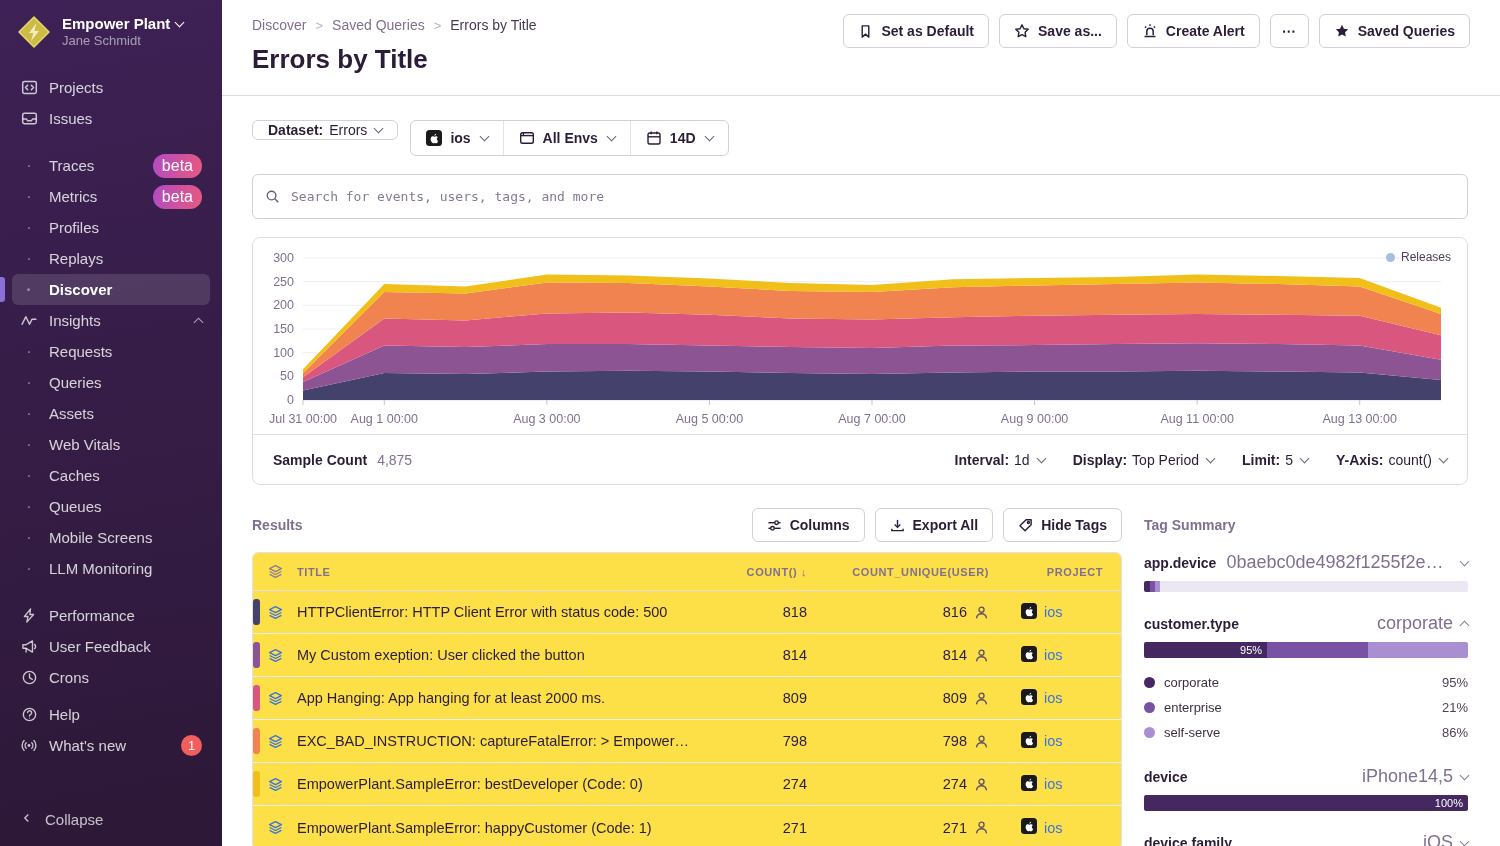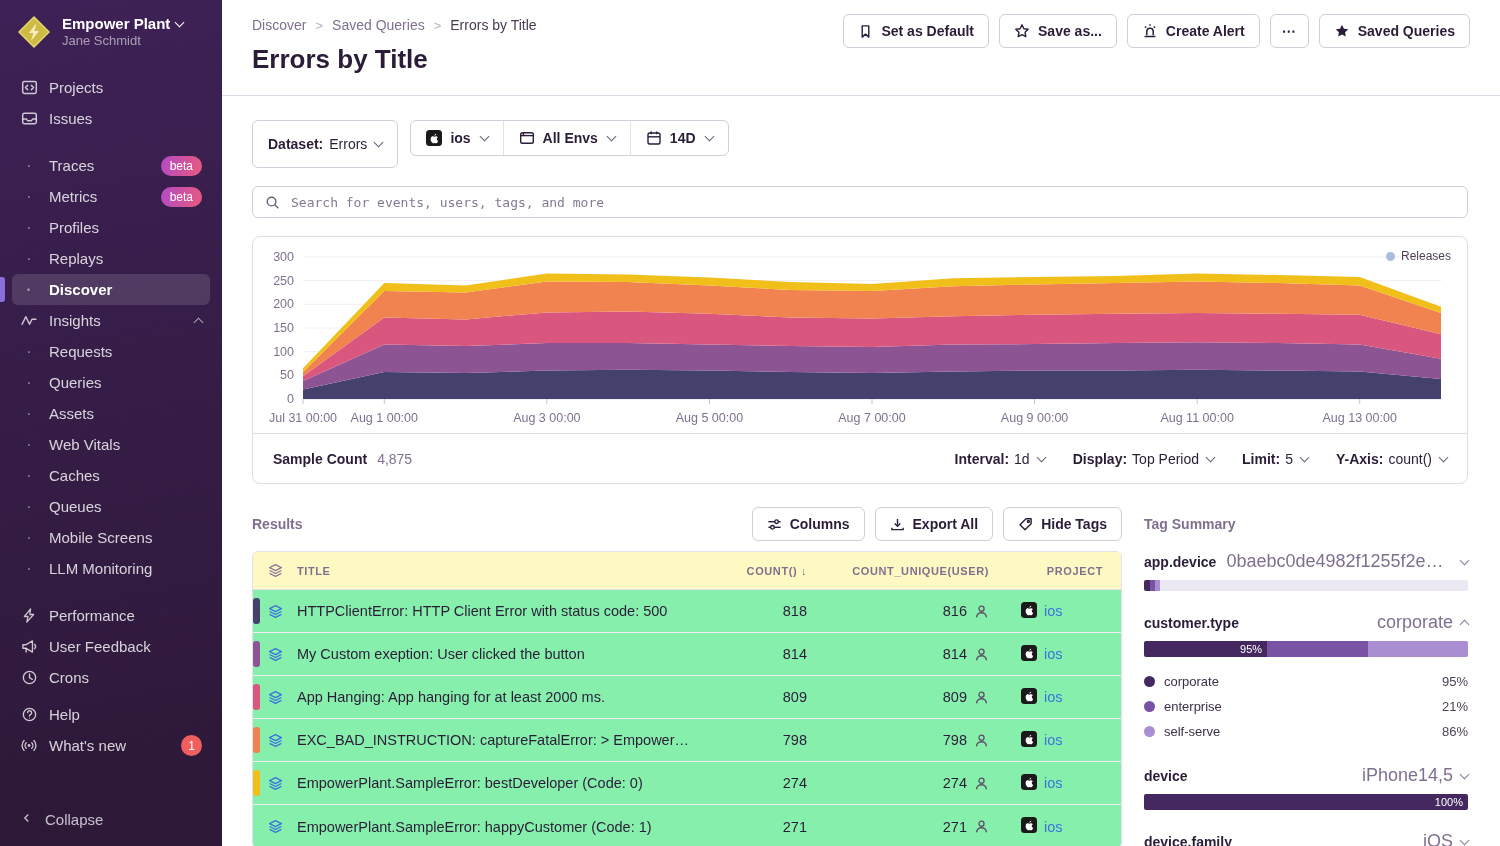--- a/index.html
+++ b/index.html
@@ -24,21 +24,21 @@
   .s-item{position:relative;display:flex;align-items:center;gap:11px;height:31px;flex:none;
           padding:0 8px;border-radius:6px;font-size:15px;color:rgba(255,255,255,.8);cursor:default}
   .s-item .ico{width:18px;flex:none;display:flex;justify-content:center;align-items:center;color:rgba(255,255,255,.75)}
   .s-item .bullet{width:18px;flex:none;text-align:center;color:rgba(255,255,255,.45);font-size:16px}
   .s-item.active{background:rgba(255,255,255,.13);color:#fff;font-weight:700}
   .s-item.active::before{content:"";position:absolute;left:-12px;top:3px;width:5px;height:25px;
           border-radius:0 3px 3px 0;background:#8a6fd8}
   .s-gap{height:16px;flex:none}
   .s-gap.small{height:6px}
   .badge-beta{margin-left:auto;background:linear-gradient(103deg,#b14bc5,#e85a7d);color:#fff;
-          font-size:12px;line-height:1;padding:4px 9px;border-radius:20px;font-weight:400}
+          font-size:16px;line-height:1;padding:4px 9px;border-radius:20px;font-weight:400}
   .badge-count{margin-left:auto;width:21px;height:21px;border-radius:50%;background:#f05e5e;color:#fff;
           font-size:12px;display:flex;align-items:center;justify-content:center}
   .chev{width:7px;height:7px;border-right:1.5px solid currentColor;border-bottom:1.5px solid currentColor;
         display:inline-block;transform:rotate(45deg);margin-top:-3px}
   .chev.up{transform:rotate(225deg);margin-top:4px}
   .s-item .chev{margin-left:auto;color:rgba(255,255,255,.6)}
   .collapse-row{display:flex;align-items:center;gap:11px;padding:16px 20px 18px 20px;
         color:rgba(255,255,255,.72);font-size:15px}
 
   
@@ -53,24 +53,24 @@
        border:1px solid var(--btn-border);border-radius:6px;font-weight:700;font-size:14px;color:var(--dark);cursor:default}
   .btn svg{flex:none}
   .btn.sq{padding:0 11px;font-weight:700;letter-spacing:1px}
 
   .content{flex:1;min-height:0;padding:24px 32px 0 30px}
   .filter-row{display:flex;gap:12px}
   .group{display:flex;align-items:stretch;border:1px solid var(--btn-border);border-radius:6px;height:36px;background:#fff}
   .gseg{display:flex;align-items:center;gap:8px;padding:0 15px;font-weight:700;font-size:14px}
   .gseg + .gseg{border-left:1px solid #e6e1ea}
   .gseg .chev,.fbtn .chev{color:#6f6079;margin-left:2px}
-  .fbtn{display:flex;align-items:center;gap:6px;padding:0 15px;height:48px;border:1px solid var(--btn-border);
+  .fbtn{display:flex;align-items:center;gap:6px;padding:0 15px;height:20px;border:1px solid var(--btn-border);
         border-radius:6px;background:#fff;font-size:14px}
   .fbtn b{font-weight:700}
-  .search{margin-top:18px;height:32px;border:1px solid var(--btn-border);border-radius:6px;display:flex;
+  .search{margin-top:18px;height:45px;border:1px solid var(--btn-border);border-radius:6px;display:flex;
         align-items:center;gap:9px;padding:0 12px;color:#6f6079}
   .search input{flex:1;border:0;outline:0;background:transparent;font-family:"DejaVu Sans Mono",monospace;
         font-size:13px;color:var(--dark)}
   .search input::placeholder{color:#857a91}
 
   .chart-card{margin-top:18px;border:1px solid var(--border);border-radius:8px;position:relative;background:#fff}
   .legend{position:absolute;top:12px;right:16px;display:flex;align-items:center;gap:6px;font-size:12px;color:#4f4257}
   .legend-dot{width:9px;height:9px;border-radius:50%;background:#a9bdde}
   #chart{display:block;width:100%;height:196px}
   .chart-foot{height:50px;border-top:1px solid var(--border);display:flex;align-items:center;padding:0 20px;font-size:14px}
@@ -82,26 +82,26 @@
   .fc b{font-weight:700}
   .fc .chev{color:#6f6079;margin-left:3px}
 
   .results-wrap{display:flex;margin-top:22px;align-items:flex-start}
   .results-main{width:870px;flex:none}
   .results-head{display:flex;align-items:center;height:36px}
   .results-title{color:var(--muted);font-weight:700;font-size:14px}
   .results-btns{margin-left:auto;display:flex;gap:10px}
   .table{margin-top:9px;border:1px solid #e4dfe9;border-radius:6px;overflow:hidden;background:#fff}
   .thead,.trow{display:grid;grid-template-columns:44px 1fr 112px 182px 122px;align-items:center}
-  .thead{height:38px;background:#fef9c3;border-bottom:1px solid #e4dfe9;font-size:11px;font-weight:700;
+  .thead{height:38px;background:#fde047;border-bottom:1px solid #e4dfe9;font-size:11px;font-weight:700;
          letter-spacing:.6px;color:var(--muted)}
   .th-icon{display:flex;justify-content:center;color:#8b7d98}
   .th-r{text-align:right;padding-right:10px}
   .th-project{text-align:right;padding-right:18px}
-  .trow{height:43px;position:relative;border-bottom:1px solid var(--row-border);font-size:14.5px;background:#86efac}
+  .trow{height:43px;position:relative;border-bottom:1px solid var(--row-border);font-size:14.5px;background:#fde047}
   .trow:last-child{border-bottom:none}
   .strip{position:absolute;left:0;top:50%;transform:translateY(-50%);width:7px;height:26px;border-radius:3px}
   .cell-icon{display:flex;justify-content:center;color:var(--blue)}
   .cell-title{padding-right:14px;white-space:nowrap;overflow:hidden;text-overflow:ellipsis}
   .cell-num{text-align:right;padding-right:10px;font-variant-numeric:tabular-nums}
   .cell-unique{display:flex;justify-content:flex-end;align-items:center;gap:7px;padding-right:10px;color:var(--dark)}
   .cell-unique .person{color:#5f5069;display:flex}
   .cell-project{display:flex;align-items:center;gap:7px;justify-content:flex-start;padding-left:22px;color:var(--blue)}
 
   .tags{flex:1;min-width:0;padding-left:22px}

